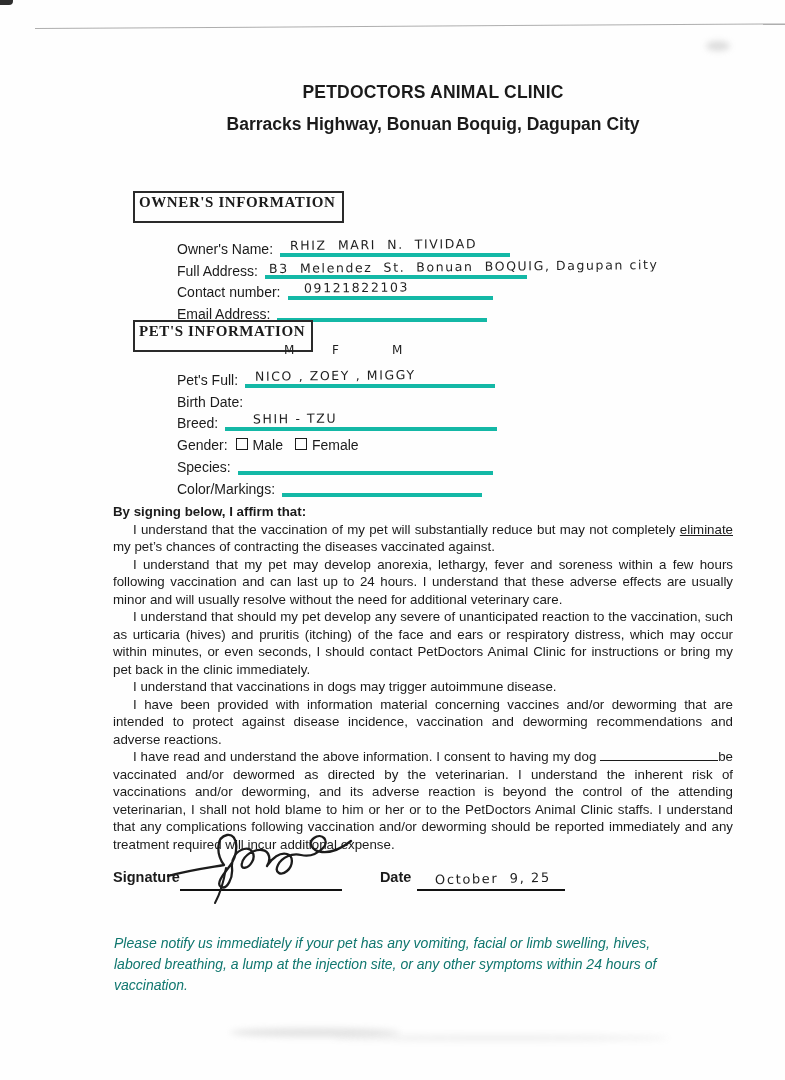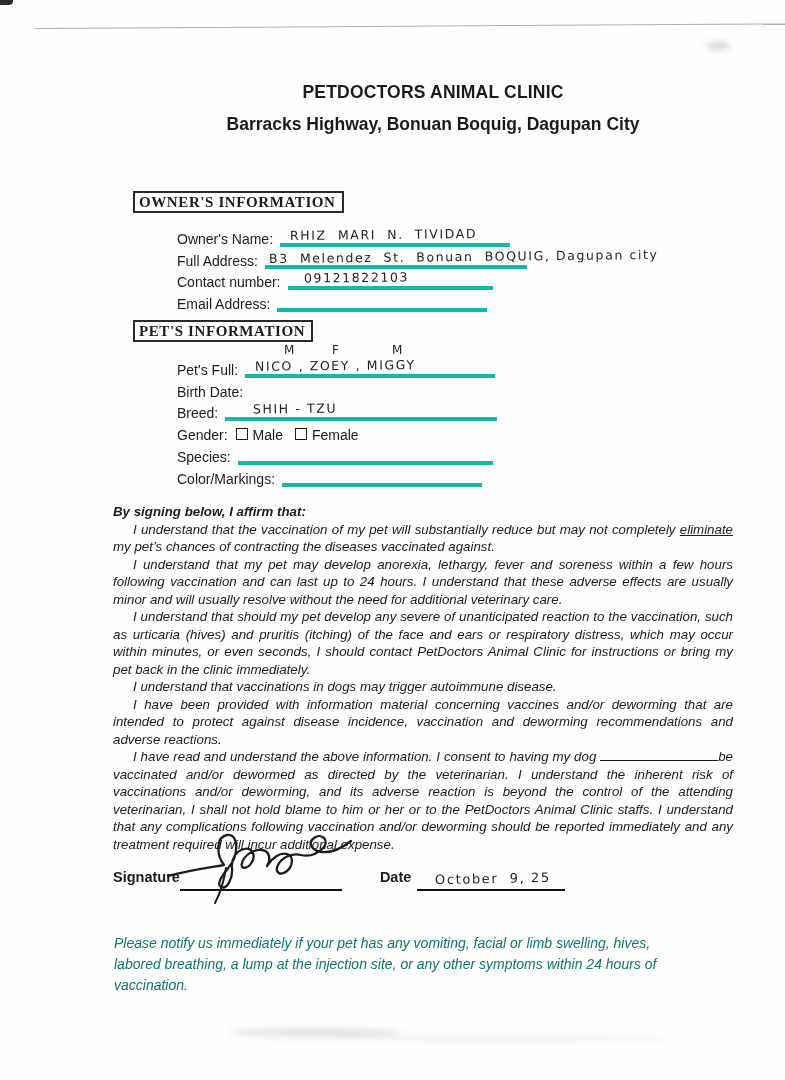--- a/index.html
+++ b/index.html
@@ -17,39 +17,39 @@
   .smudge.b{left:230px;top:1028px;width:170px;height:9px;opacity:.28;}
   .smudge.c{left:330px;top:1035px;width:340px;height:6px;opacity:.16;}
   
   .hdr{position:absolute;top:82px;left:80px;width:706px;text-align:center;}
   .hdr .clinic{font-size:17.5px;font-weight:bold;letter-spacing:.2px;}
   .hdr .addr{font-size:17.5px;font-weight:bold;margin-top:11px;}
   
   .sec{position:absolute;left:133px;}
   .sec-owner{top:191px;}
   .sec-pet{top:320px;}
-  .sec-title{display:inline-block;border:2px solid #2a2a2a;padding:1px 6px 0 4px;
+  .sec-title{display:inline-block;border:2px solid #2a2a2a;padding:1px 6px 10px 4px;
     font-family:"Liberation Serif",serif;font-weight:bold;font-size:15px;letter-spacing:.6px;}
   .rows{margin:12px 0 0 44px;}
   .sec-pet .rows{margin-top:14px;}
   .frow{display:flex;align-items:flex-end;height:21.8px;}
   .flabel{font-size:14px;font-weight:normal;white-space:pre;margin-right:7px;}
   .fline{position:relative;border-bottom:4px solid #14b8a6;align-self:flex-end;height:18px;}
   .hand{position:absolute;left:10px;bottom:1px;font-family:"DejaVu Sans",sans-serif;
     font-size:12.5px;letter-spacing:1.6px;color:#1f1f1f;white-space:pre;
     transform:rotate(-.6deg);}
   .checkbox{display:inline-block;width:10px;height:10px;border:1.6px solid #1b1b1b;
     margin:0 5px 3px 8px;}
   .checkbox.second{margin-left:12px;}
   .annot{position:absolute;font-family:"DejaVu Sans",sans-serif;font-size:12px;
     letter-spacing:1px;color:#1f1f1f;top:23px;}
   .annot.a1{left:151px;} .annot.a2{left:199px;} .annot.a3{left:259px;}
   
   .consent{position:absolute;top:503px;left:113px;width:620px;font-size:13.3px;
-    line-height:17.5px;text-align:justify;font-style:italic;}
+    line-height:17.5px;text-align:justify;}
   .consent .lead{font-weight:bold;}
   .consent p{margin:0;text-indent:20px;}
   .ul-word{text-decoration:underline;margin-top:6px;}
   .blank-line{display:inline-block;width:118px;border-bottom:1.4px solid #1b1b1b;height:11px;}
   
   .signoff{position:absolute;top:869px;left:113px;display:flex;align-items:flex-start;height:26px;}
   .sig-label,.date-label{font-size:14.5px;font-weight:bold;}
   .sig-line{position:relative;width:162px;border-bottom:2px solid #111;height:20px;margin-right:38px;}
   .date-line{position:relative;width:148px;border-bottom:2px solid #111;height:20px;margin-left:6px;}
   .sig-ink{position:absolute;left:-14px;bottom:-15px;overflow:visible;}

